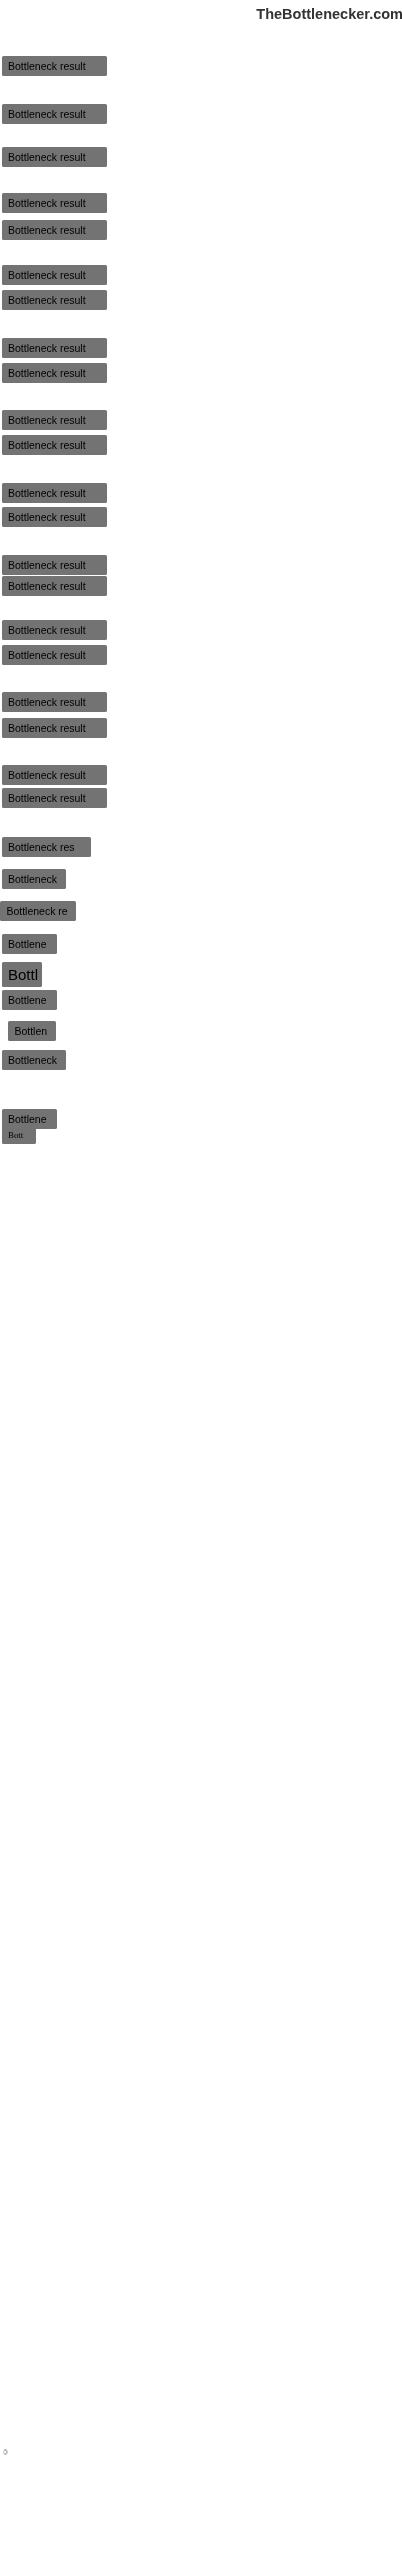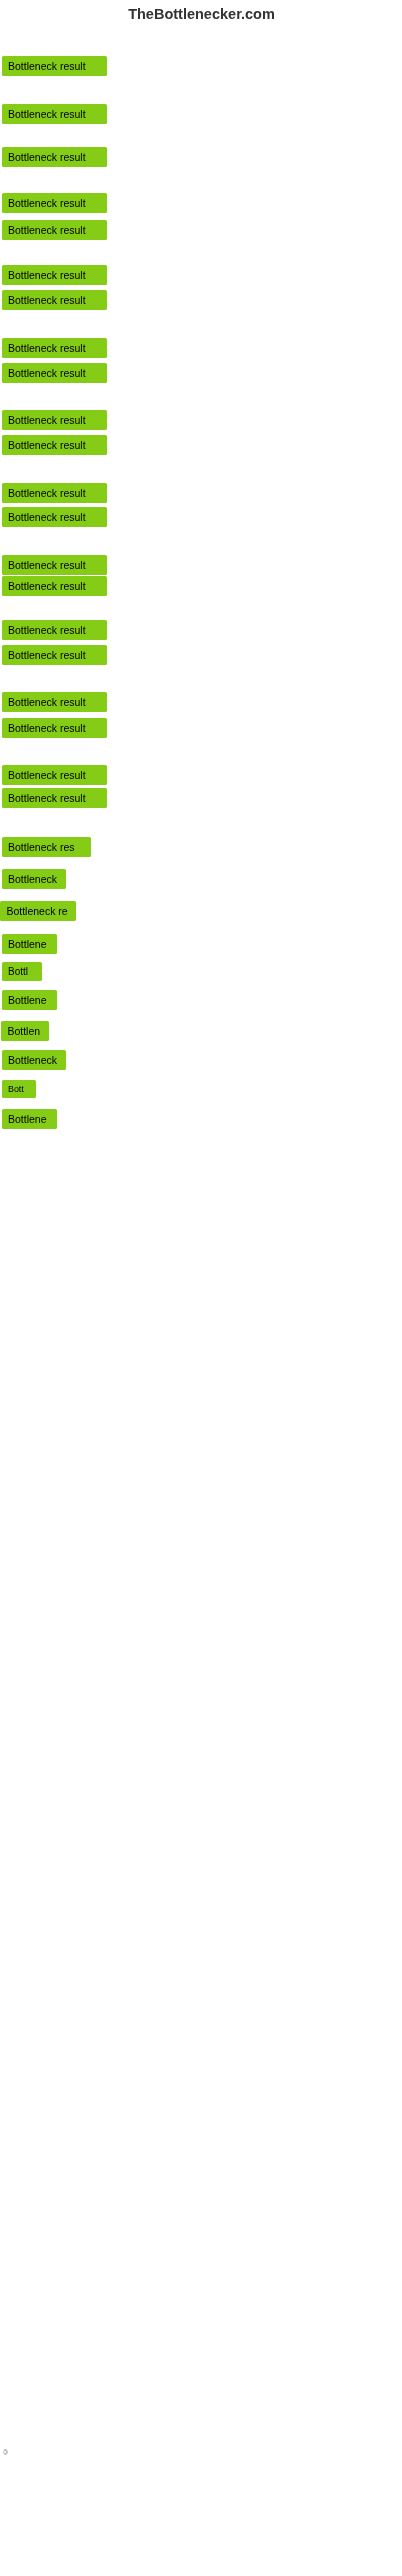--- a/index.html
+++ b/index.html
@@ -8,29 +8,29 @@
       box-sizing: border-box;
     }
     body {
       width: 403px;
       min-height: 2576px;
       background-color: #ffffff;
       font-family: Arial, sans-serif;
       position: relative;
     }
     .site-title {
-      text-align: center;
+      text-align: right;
       font-size: 14.5px;
       font-weight: bold;
       color: #333;
       padding: 6.4px 0 9.7px 0;
     }
     .bottleneck-badge {
       display: inline-block;
-      background-color: #84cc16;
+      background-color: #737373;
       color: #000;
       font-size: 10.5px;
       font-weight: normal;
       padding: 4px 6.4px;
       border-radius: 1.6px;
       white-space: nowrap;
       overflow: hidden;
     }
     .bottom-text {
       position: absolute;
@@ -66,24 +66,24 @@
     <div style="position: absolute; top: 588px; left: 1.6px;"><span class="bottleneck-badge" style="max-width: 105px; width: 105px; font-size: 10.5px;">Bottleneck result</span></div>
     <div style="position: absolute; top: 613px; left: 1.6px;"><span class="bottleneck-badge" style="max-width: 105px; width: 105px; font-size: 10.5px;">Bottleneck result</span></div>
     <div style="position: absolute; top: 660px; left: 1.6px;"><span class="bottleneck-badge" style="max-width: 105px; width: 105px; font-size: 10.5px;">Bottleneck result</span></div>
     <div style="position: absolute; top: 686px; left: 1.6px;"><span class="bottleneck-badge" style="max-width: 105px; width: 105px; font-size: 10.5px;">Bottleneck result</span></div>
     <div style="position: absolute; top: 733px; left: 1.6px;"><span class="bottleneck-badge" style="max-width: 105px; width: 105px; font-size: 10.5px;">Bottleneck result</span></div>
     <div style="position: absolute; top: 756px; left: 1.6px;"><span class="bottleneck-badge" style="max-width: 105px; width: 105px; font-size: 10.5px;">Bottleneck result</span></div>
     <div style="position: absolute; top: 805px; left: 1.6px; text-decoration: underline;"><span class="bottleneck-badge" style="max-width: 89px; width: 89px; font-size: 10.5px;">Bottleneck res</span></div>
     <div style="position: absolute; top: 837px; left: 1.6px;"><span class="bottleneck-badge" style="max-width: 64px; width: 64px; font-size: 10.5px;">Bottleneck</span></div>
     <div style="position: absolute; top: 869px; left: 0;"><span class="bottleneck-badge" style="max-width: 76px; width: 76px; font-size: 10.5px;">Bottleneck re</span></div>
     <div style="position: absolute; top: 902px; left: 1.6px;"><span class="bottleneck-badge" style="max-width: 55px; width: 55px; font-size: 10.5px;">Bottlene</span></div>
-    <div style="position: absolute; top: 930px; left: 1.6px;"><span class="bottleneck-badge" style="max-width: 40px; width: 40px; font-size: 10px;">Bottl</span></div>
+    <div style="position: absolute; top: 930px; left: 1.6px;"><span class="bottleneck-badge" style="max-width: 40px; width: 40px; font-size: 15px;">Bottl</span></div>
     <div style="position: absolute; top: 958px; left: 1.6px;"><span class="bottleneck-badge" style="max-width: 55px; width: 55px; font-size: 10.5px;">Bottlene</span></div>
-    <div style="position: absolute; top: 989px; left: 1px;"><span class="bottleneck-badge" style="max-width: 48px; width: 48px; font-size: 10.5px;">Bottlen</span></div>
+    <div style="position: absolute; top: 989px; left: 8px;"><span class="bottleneck-badge" style="max-width: 48px; width: 48px; font-size: 10.5px;">Bottlen</span></div>
     <div style="position: absolute; top: 1018px; left: 1.6px;"><span class="bottleneck-badge" style="max-width: 64px; width: 64px; font-size: 10.5px;">Bottleneck</span></div>
-    <div style="position: absolute; top: 1048px; left: 1.6px;"><span class="bottleneck-badge" style="max-width: 34px; width: 34px; font-size: 8.9px;">Bott</span></div>
+    <div style="position: absolute; top: 1094px; left: 1.6px; font-family: Liberation Serif, serif;"><span class="bottleneck-badge" style="max-width: 34px; width: 34px; font-size: 8.9px;">Bott</span></div>
     <div style="position: absolute; top: 1077px; left: 1.6px;"><span class="bottleneck-badge" style="max-width: 55px; width: 55px; font-size: 10.5px;">Bottlene</span></div>
   </div>
 
 <div style="height: 1409px; position: relative;">
   <div class="bottom-text">©</div>
 </div>
 
 
 </body></html>

